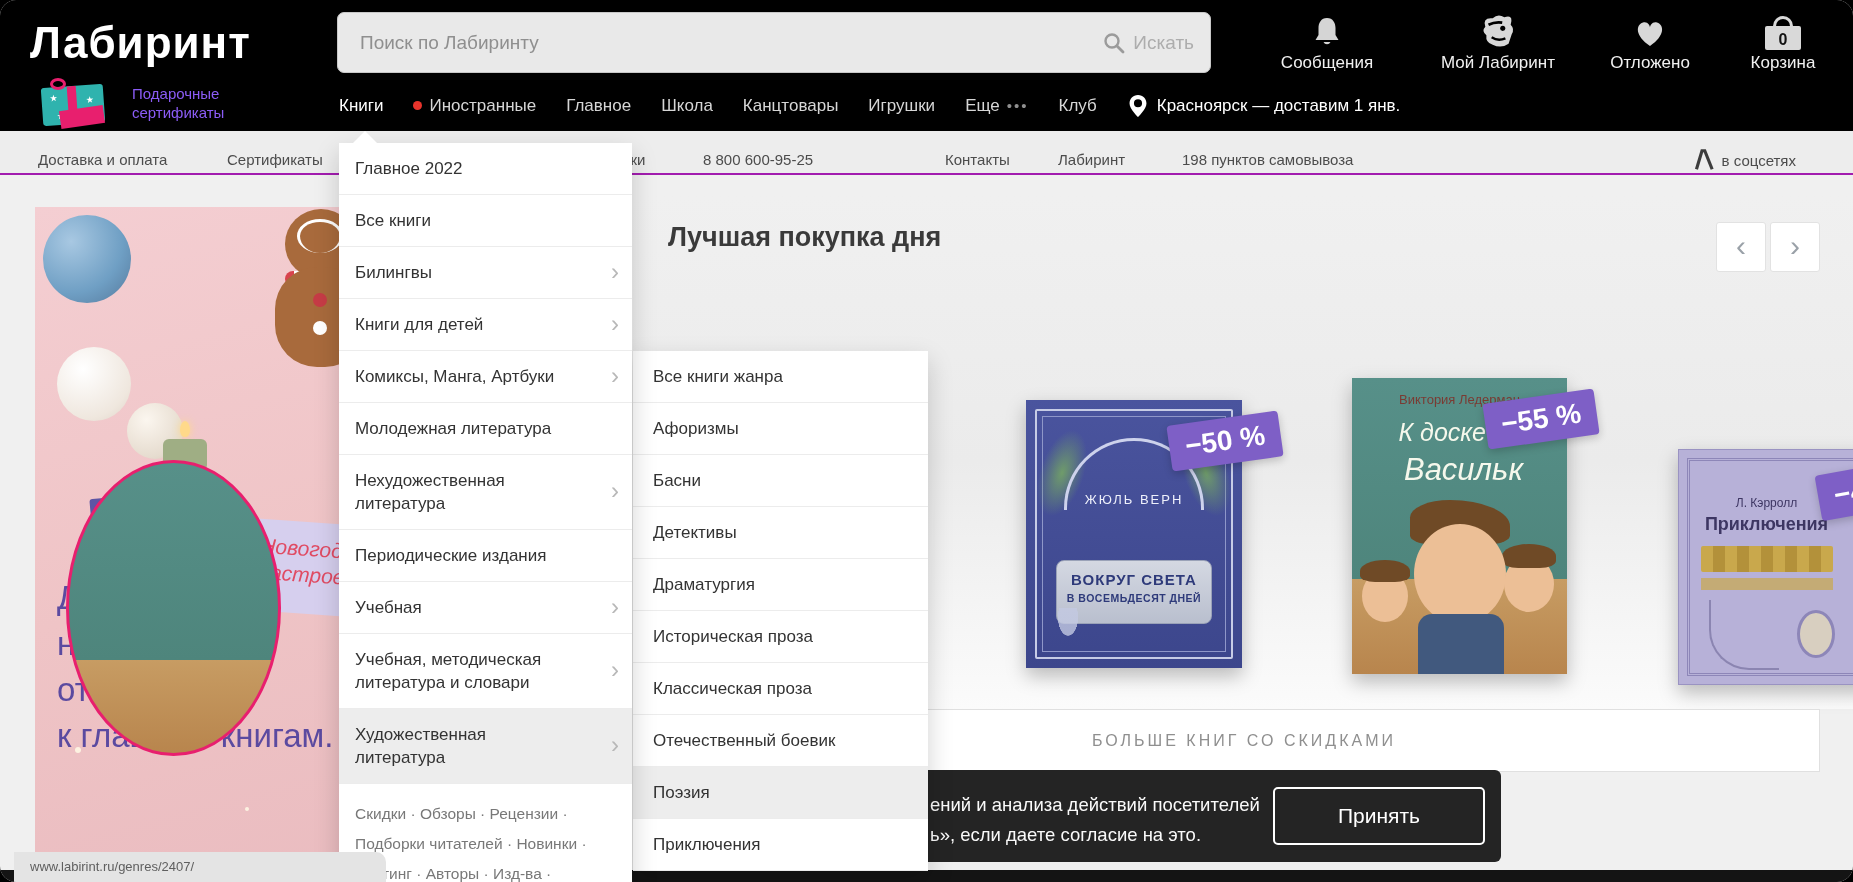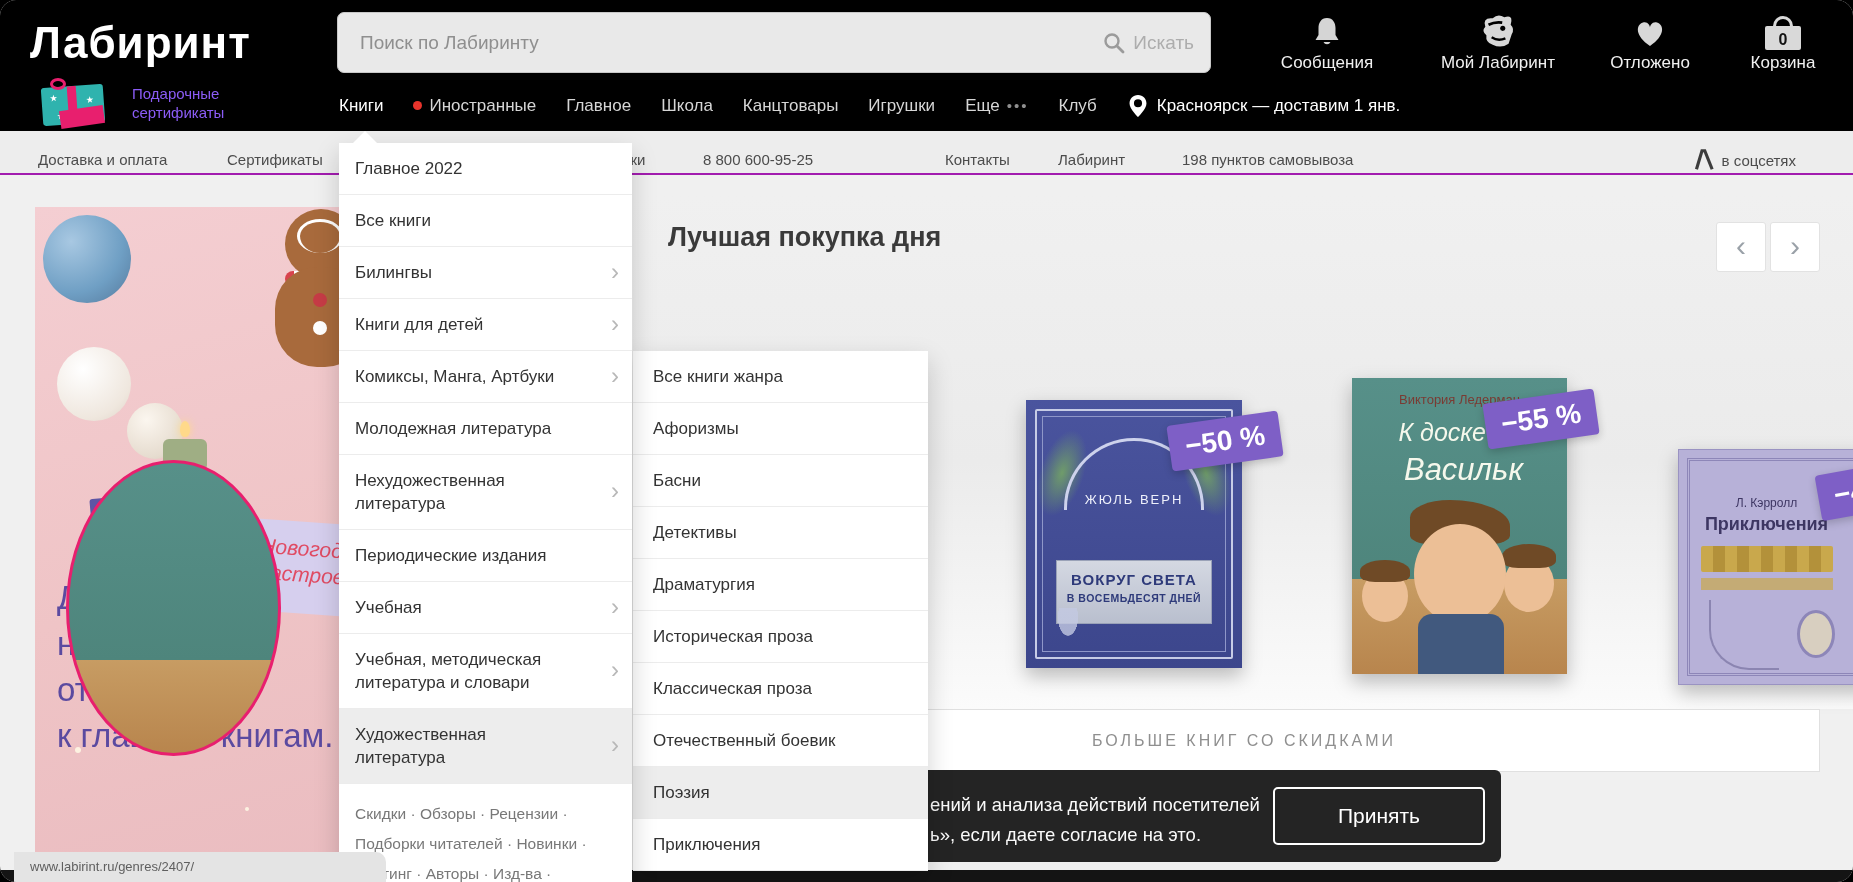--- a/index.html
+++ b/index.html
@@ -97,21 +97,21 @@
              color:#9aa1a8; font-size:30px; line-height:46px; text-align:center; cursor:pointer; z-index:4; }
   .book { position:absolute; z-index:10; box-shadow:0 8px 18px rgba(0,0,0,.25); overflow:hidden; cursor:pointer; }
   
   .b1 { left:1026px; top:400px; width:216px; height:268px; background:linear-gradient(180deg,#4a549e,#3c468c); }
   .b1-frame { position:absolute; left:9px; top:9px; right:9px; bottom:9px; border:2px solid #c7cce6; border-radius:2px; }
   .b1-frame2 { position:absolute; left:16px; top:16px; right:16px; bottom:16px; border:1px solid #8f97c9; }
   .b1-arc { position:absolute; left:38px; top:38px; width:140px; height:72px; border:3px solid #cdd2ec; border-bottom:0; border-radius:80px 80px 0 0; }
   .b1-laurel { position:absolute; width:44px; height:90px; background:radial-gradient(ellipse, #6f9c6a 0%, rgba(111,156,106,0) 70%); }
   .b1-author { position:absolute; left:0; top:92px; width:100%; text-align:center; color:#eef0fb; font-size:13px; letter-spacing:2px; font-weight:normal; }
   .b1-scroll { position:absolute; left:30px; top:160px; width:156px; height:64px; background:linear-gradient(180deg,#d4d8e2,#b9bfce);
-               border:1px solid #9aa2b8; border-radius:0; text-align:center; padding-top:10px; }
+               border:1px solid #9aa2b8; border-radius:8px; text-align:center; padding-top:10px; }
   .b1-t1 { font-size:15px; font-weight:bold; color:#2e3a7a; letter-spacing:1px; }
   .b1-t2 { font-size:10.5px; font-weight:bold; color:#2e3a7a; margin-top:4px; letter-spacing:.5px; }
   .b1-palm { position:absolute; left:22px; bottom:14px; width:40px; height:46px; background:radial-gradient(ellipse at 50% 20%, #c3c9e2 0 35%, rgba(0,0,0,0) 36%); opacity:.8;}
   
   .b2 { left:1352px; top:378px; width:215px; height:296px; background:linear-gradient(180deg,#579089 0%, #4e857c 68%, #c79c63 68%, #b8854d 100%); }
   .b2-author { position:absolute; left:0; top:14px; width:100%; text-align:center; color:#7a3b33; font-size:13px; }
   .b2-t1 { position:absolute; left:0; top:40px; width:100%; text-align:center; color:#f6f8ec; font-size:25px; font-style:italic; }
   .b2-t2 { position:absolute; left:4px; top:74px; width:100%; text-align:center; color:#f6f8ec; font-size:31px; font-style:italic; }
   .kid { position:absolute; border-radius:50%; background:#ecbf96; }
   .kid-hair { position:absolute; background:#6f4a26; border-radius:50% 50% 30% 30%; }

